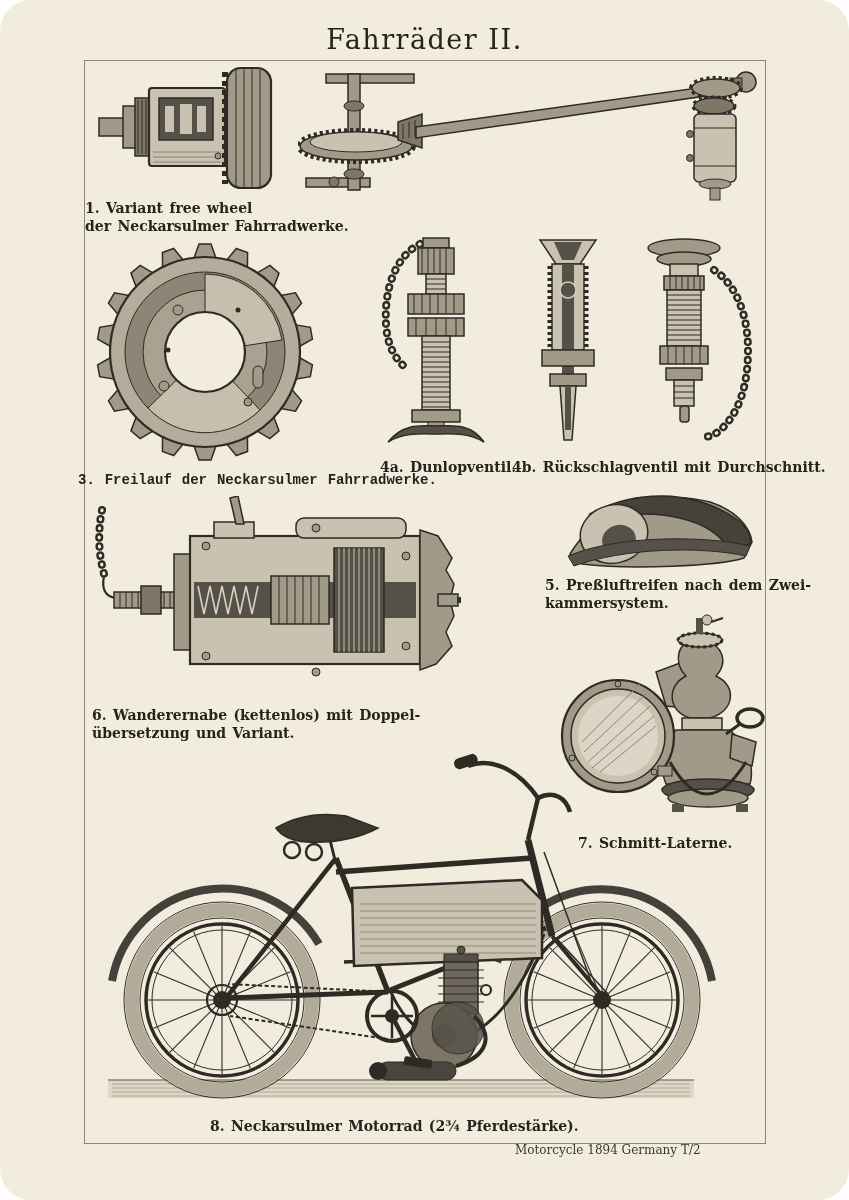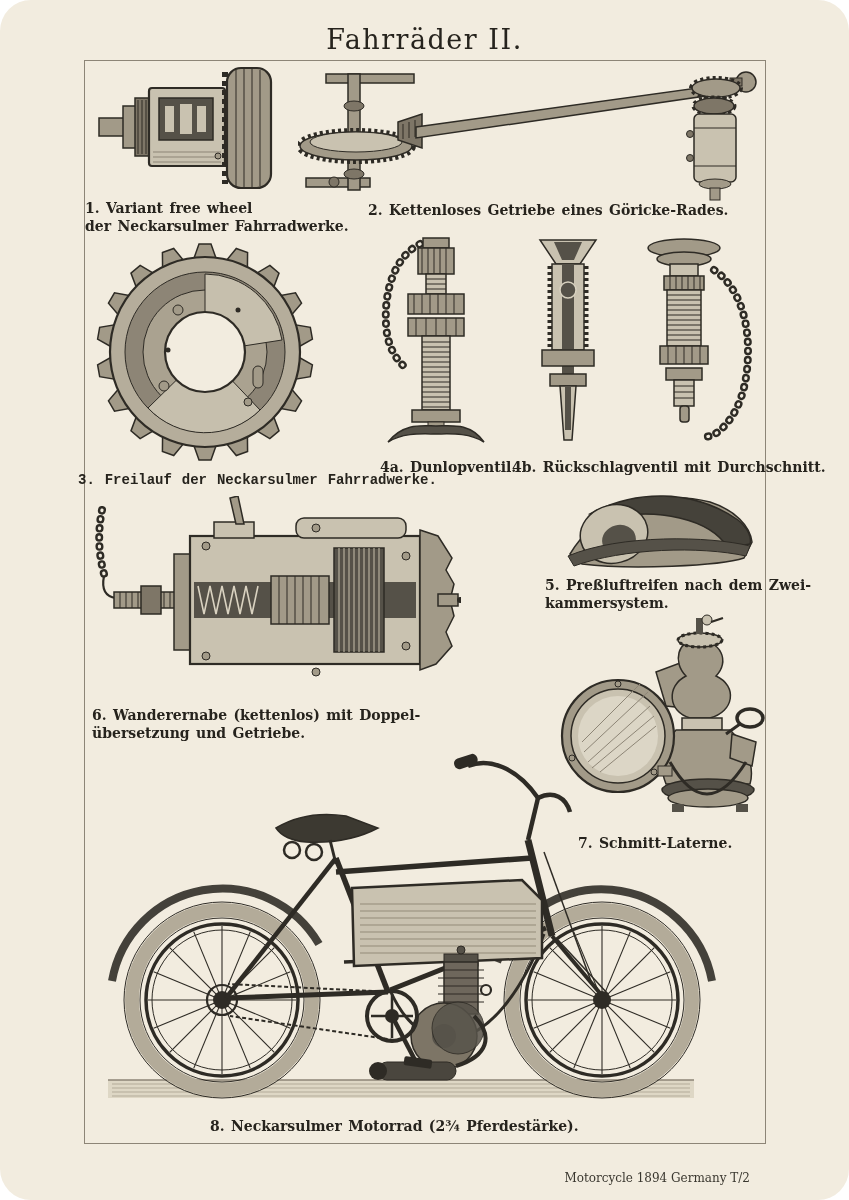--- a/index.html
+++ b/index.html
@@ -10,22 +10,22 @@
     color:#26231d;
     border-radius:31px;
   }
   .frame{position:absolute;left:84px;top:60px;width:680px;height:1082px;
     border:1px solid #8d8577;}
   .title{position:absolute;left:0;top:24px;width:100%;text-align:center;
     font-size:27px;letter-spacing:1.5px;color:#26231d;}
   .cap{position:absolute;text-align:left;font-size:14px;font-weight:bold;
     line-height:1.28;word-spacing:1.5px;color:#26231d;}
   .capline{display:block;white-space:nowrap;}
-  .ref{position:absolute;left:515px;top:1143px;width:235px;text-align:right;
-    font-size:12px;color:#3a372f;margin-top:28px;}
+  .ref{position:absolute;left:515px;top:1143px;width:235px;text-align:left;
+    font-size:12px;color:#3a372f;}
   .fig{position:absolute;}
   
   .s{stroke:#2e2b25;stroke-width:1.5;}
   .s1{stroke:#2e2b25;stroke-width:1;}
   .s2{stroke:#2e2b25;stroke-width:2.2;}
   .n{fill:none;}
   .fl{fill:#c9c2b0;} .fm{fill:#a29a88;} .fg{fill:#7e7667;}
   .fd{fill:#555148;} .fi{fill:#2e2b25;} .fp{fill:#f2ecdf;}
   .hl{stroke:#8d8576;stroke-width:1;fill:none;}
   .hk{stroke:#2e2b25;stroke-width:1;fill:none;}
@@ -85,23 +85,20 @@
       <ellipse cx="418" cy="26" rx="24" ry="9" class="fm s"></ellipse>
       <ellipse cx="416" cy="44" rx="20" ry="8" class="teeth" stroke-width="5"></ellipse>
       <ellipse cx="416" cy="44" rx="20" ry="8" class="fg s"></ellipse>
       <rect x="396" y="52" width="42" height="68" rx="5" class="fl s"></rect>
       <path d="M396,66 h42 M396,104 h42" class="hk"></path>
       <circle cx="392" cy="72" r="3.5" class="fg s1"></circle>
       <circle cx="392" cy="96" r="3.5" class="fg s1"></circle>
       <ellipse cx="417" cy="122" rx="16" ry="5" class="fm s1"></ellipse>
       <rect x="412" y="126" width="10" height="12" class="fm s1"></rect>
     </svg>
-  </div>
-  <div class="cap" style="left:368px;top:202px;width:330px;">
-    <span class="capline">2. Kettenloses Getriebe eines Göricke-Rades.</span>
   </div>
 
   <div class="fig" style="left:88px;top:240px;">
     <svg width="237" height="230" viewBox="0 0 237 230">
       <defs>
         <polygon id="tooth3" points="111,4 123,4 129,21 105,21" fill="#a29a88" stroke="#2e2b25" stroke-width="1.5"></polygon>
       </defs>
       <use href="#tooth3" transform="rotate(0 117 112)"></use>
         <use href="#tooth3" transform="rotate(20 117 112)"></use>
       <use href="#tooth3" transform="rotate(40 117 112)"></use>
@@ -237,21 +234,21 @@
       <circle cx="120" cy="50" r="4" class="fm s1"></circle>
         <circle cx="120" cy="160" r="4" class="fm s1"></circle>
       <circle cx="230" cy="32" r="4" class="fm s1"></circle>
         <circle cx="230" cy="176" r="4" class="fm s1"></circle>
       <circle cx="320" cy="60" r="4" class="fm s1"></circle>
         <circle cx="320" cy="150" r="4" class="fm s1"></circle>
     </svg>
   </div>
   <div class="cap" style="left:92px;top:707px;width:300px;">
     <span class="capline">6. Wanderernabe (kettenlos) mit Doppel-</span>
-    <span class="capline">übersetzung und Getriebe.</span>
+    <span class="capline">übersetzung und Variant.</span>
   </div>
 
   <div class="fig" style="left:554px;top:614px;">
     <svg width="215" height="218" viewBox="0 0 215 218">
       <polygon points="102,58 150,40 150,96 112,92" class="fm s"></polygon>
       <path d="M142,26 C168,26 176,48 162,62 C184,72 180,98 156,104 L136,104 C114,98 112,72 132,62 C118,48 124,26 142,26 Z" class="fm s"></path>
       <ellipse cx="146" cy="26" rx="22" ry="7" class="fl s"></ellipse>
       <ellipse cx="146" cy="26" rx="22" ry="7" class="teeth" stroke-width="3"></ellipse>
       <rect x="142" y="4" width="7" height="16" class="fd"></rect>
       <circle cx="153" cy="6" r="5" class="fl s1"></circle>

